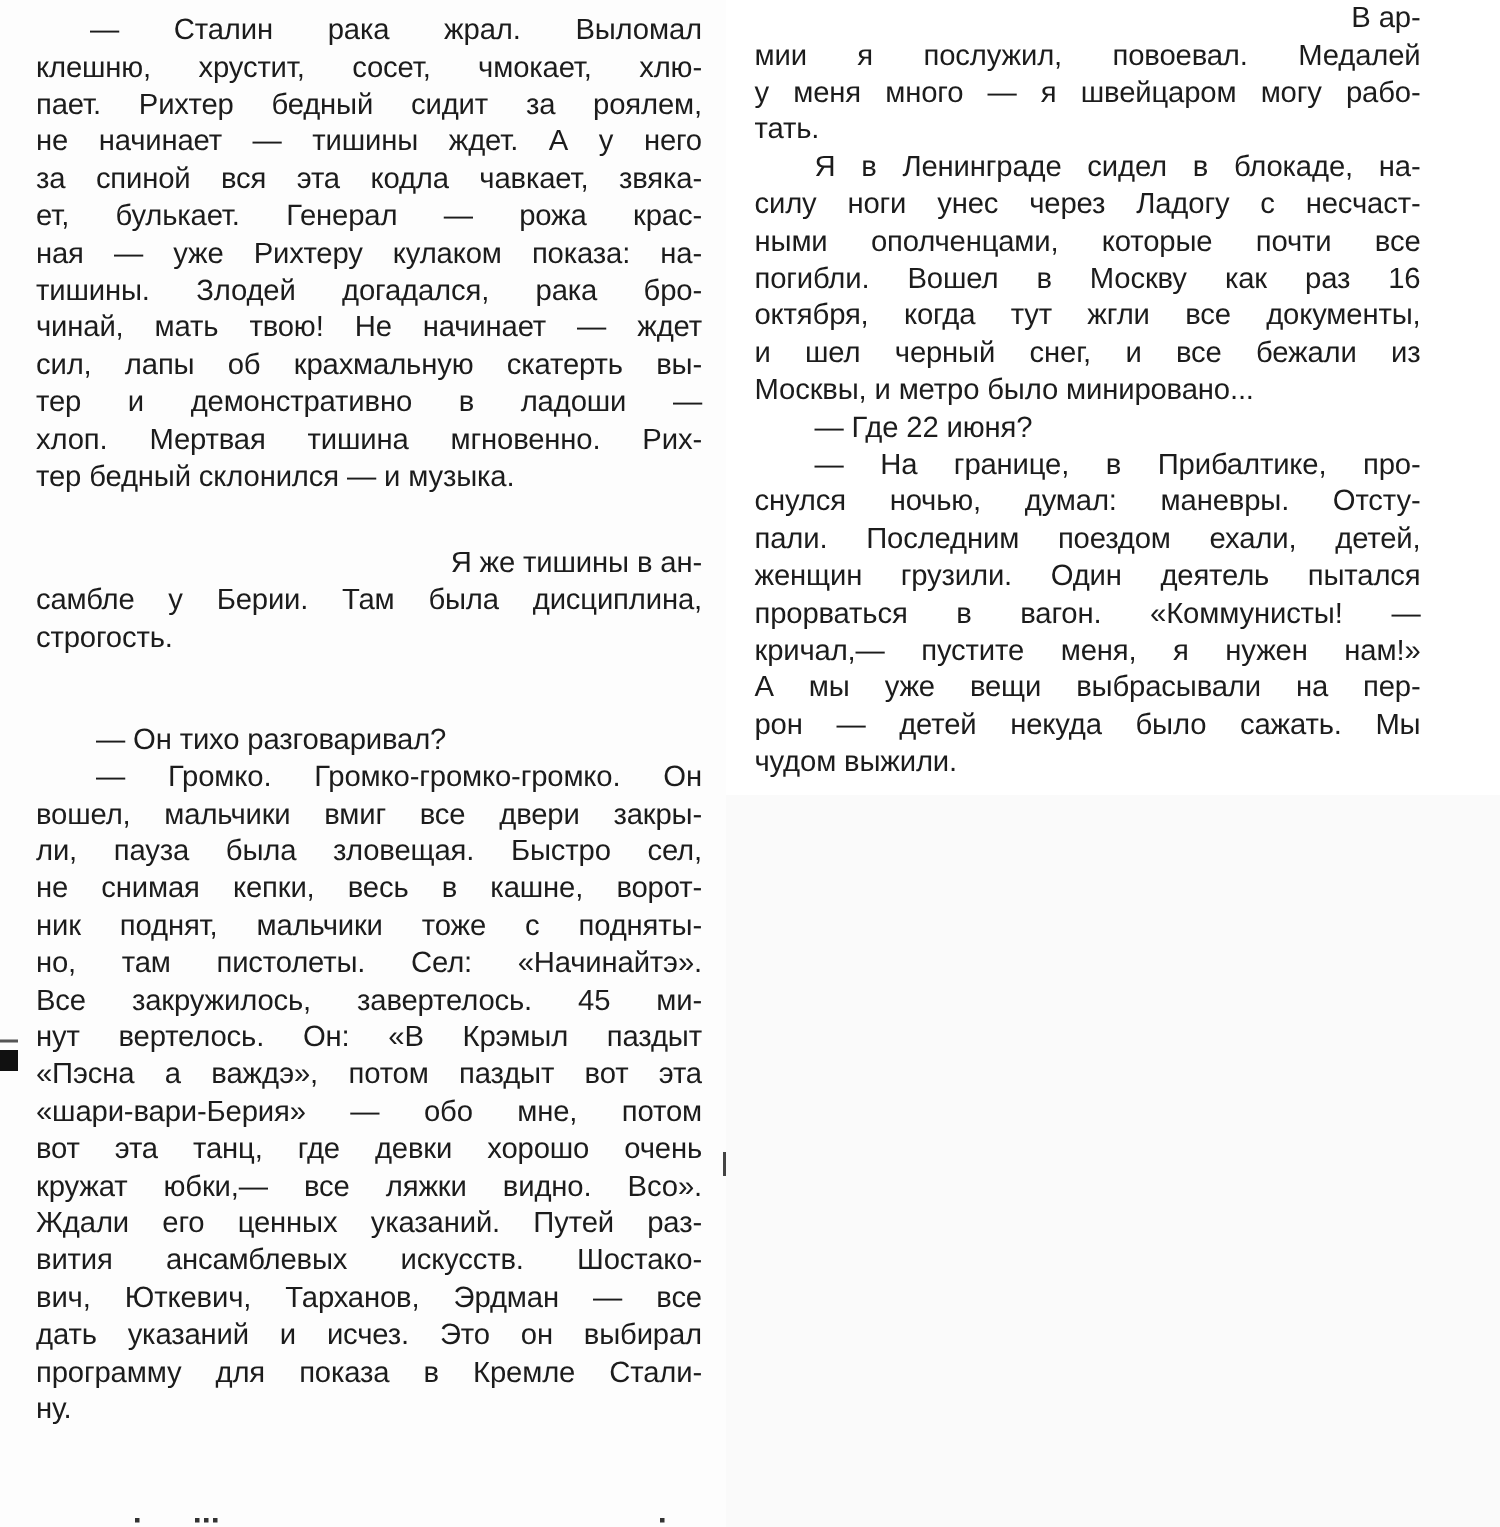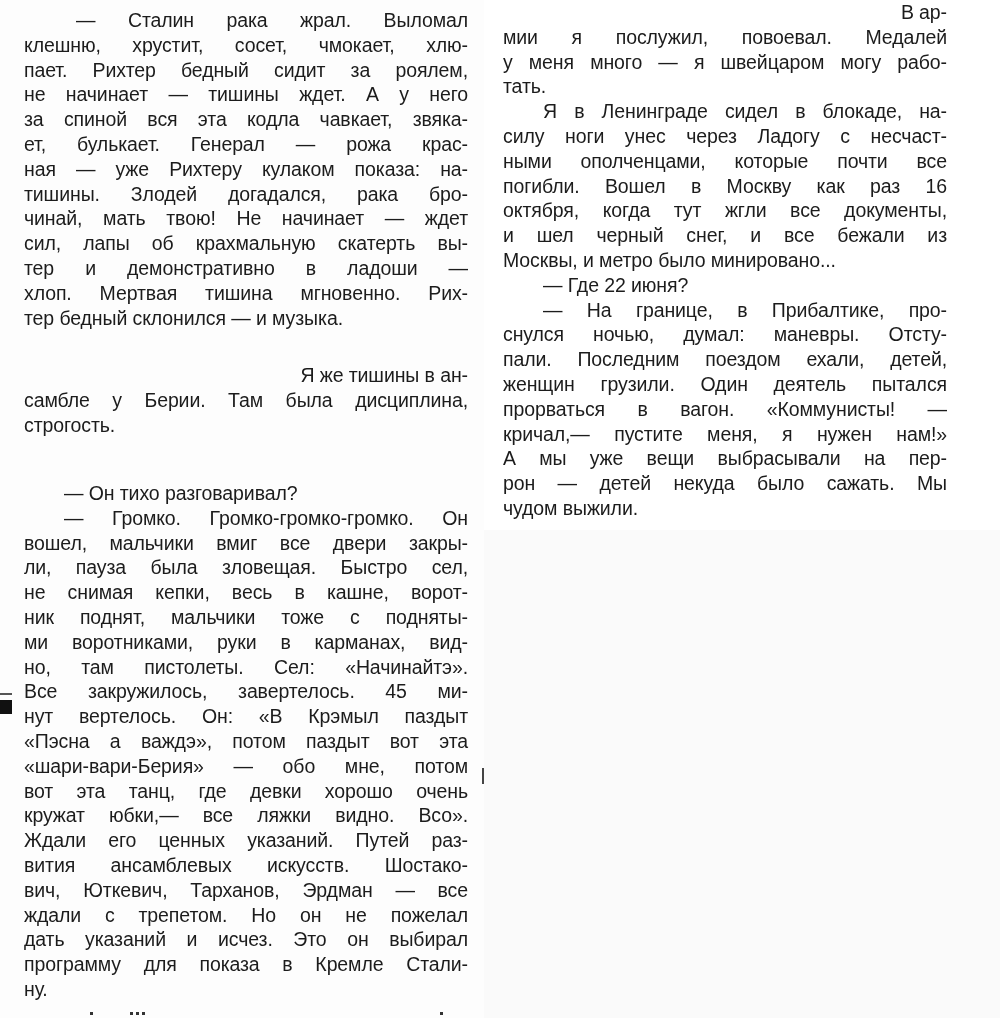--- a/index.html
+++ b/index.html
@@ -21,21 +21,21 @@
     text-align: justify; text-align-last: justify;
     height: 24.8px;
   }
   .line.last { text-align-last: left; }
   .line.right { text-align: right; text-align-last: right; }
   .line.indent { padding-left: 40px; }
   #col-left-a { left: 60px; top: 8px; width: 408px; }
   #col-left-b { left: 24px; top: 363px; width: 444px; }
   #col-left-c { left: 24px; top: 481px; width: 444px; }
   #col-right  { left: 503px; top: 0px; width: 444px; }
-  #col-left-a .line.first { padding-left: 0; margin-left: 16px; }
+  #col-left-a .line.first { padding-left: 0; }
   .page-bg-left {
     position: absolute; left: 0; top: 0; width: 484px; height: 1018px; background: #fdfdfd;
   }
   .page-bg-right {
     position: absolute; left: 484px; top: 0; width: 470px; height: 530px; background: #ffffff;
   }
   .outer-bg-right {
     position: absolute; left: 484px; top: 530px; width: 516px; height: 488px; background: #fafafa;
   }
   .edge-marker {
@@ -91,32 +91,30 @@
   <span class="line last">строгость.</span>
 </div>
 
 <div class="col" id="col-left-c">
   <span class="line last indent">— Он тихо разговаривал?</span>
   <span class="line indent">— Громко. Громко-громко-громко. Он</span>
   <span class="line">вошел, мальчики вмиг все двери закры-</span>
   <span class="line">ли, пауза была зловещая. Быстро сел,</span>
   <span class="line">не снимая кепки, весь в кашне, ворот-</span>
   <span class="line">ник поднят, мальчики тоже с подняты-</span>
-  <span class="line">ми воротниками, руки в карманах, вид-</span>
   <span class="line">но, там пистолеты. Сел: «Начинайтэ».</span>
   <span class="line">Все закружилось, завертелось. 45 ми-</span>
   <span class="line">нут вертелось. Он: «В Крэмыл паздыт</span>
   <span class="line">«Пэсна а важдэ», потом паздыт вот эта</span>
   <span class="line">«шари-вари-Берия» — обо мне, потом</span>
   <span class="line">вот эта танц, где девки хорошо очень</span>
   <span class="line">кружат юбки,— все ляжки видно. Всо».</span>
   <span class="line">Ждали его ценных указаний. Путей раз-</span>
   <span class="line">вития ансамблевых искусств. Шостако-</span>
   <span class="line">вич, Юткевич, Тарханов, Эрдман — все</span>
-  <span class="line">ждали с трепетом. Но он не пожелал</span>
   <span class="line">дать указаний и исчез. Это он выбирал</span>
   <span class="line">программу для показа в Кремле Стали-</span>
   <span class="line last">ну.</span>
 </div>
 
 <div class="col" id="col-right">
   <span class="line right">В ар-</span>
   <span class="line">мии я послужил, повоевал. Медалей</span>
   <span class="line">у меня много — я швейцаром могу рабо-</span>
   <span class="line last">тать.</span>

